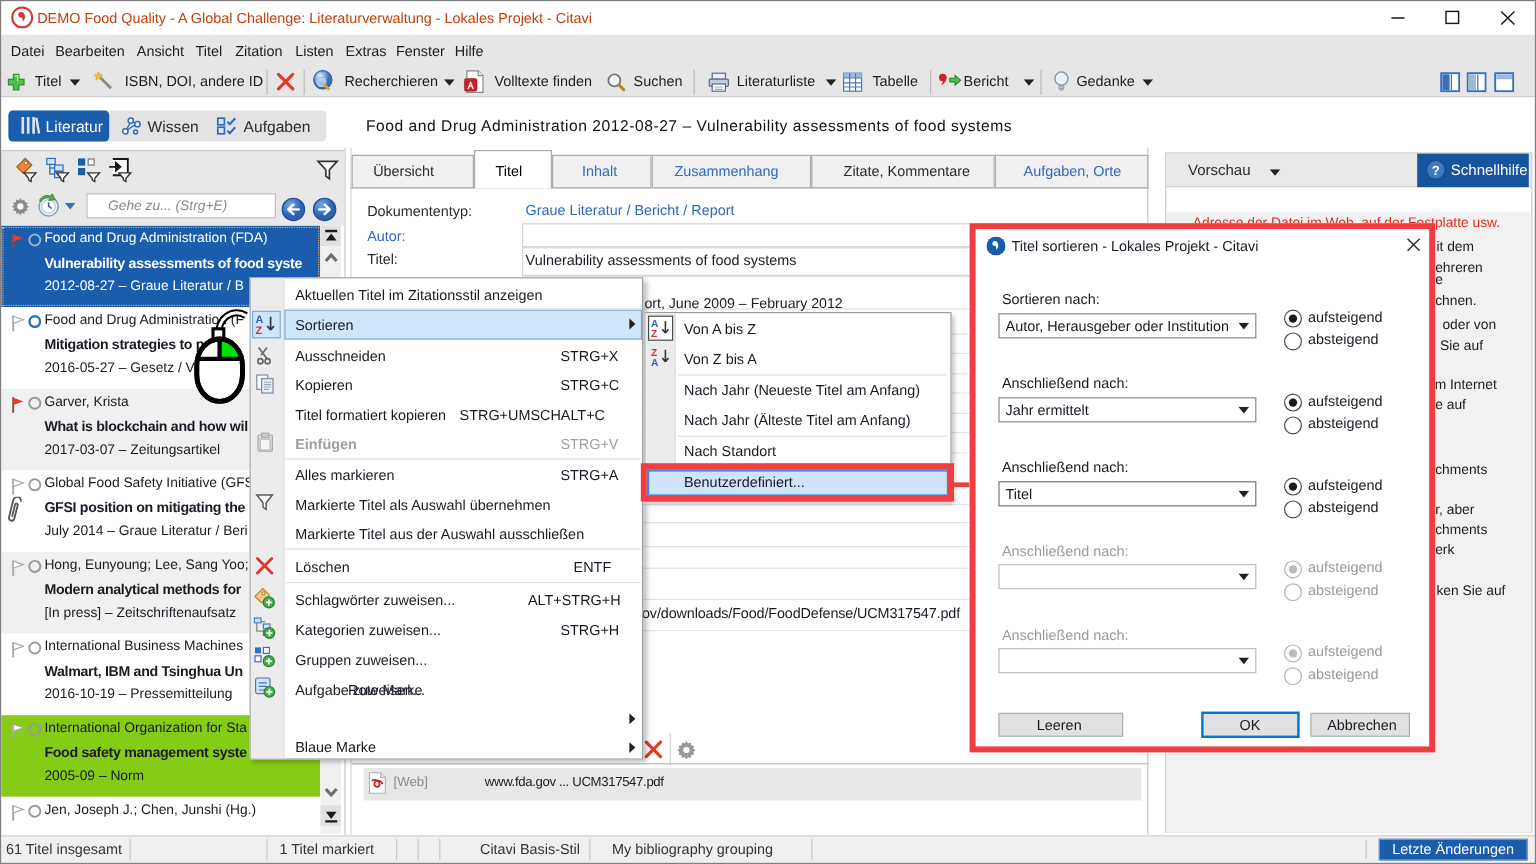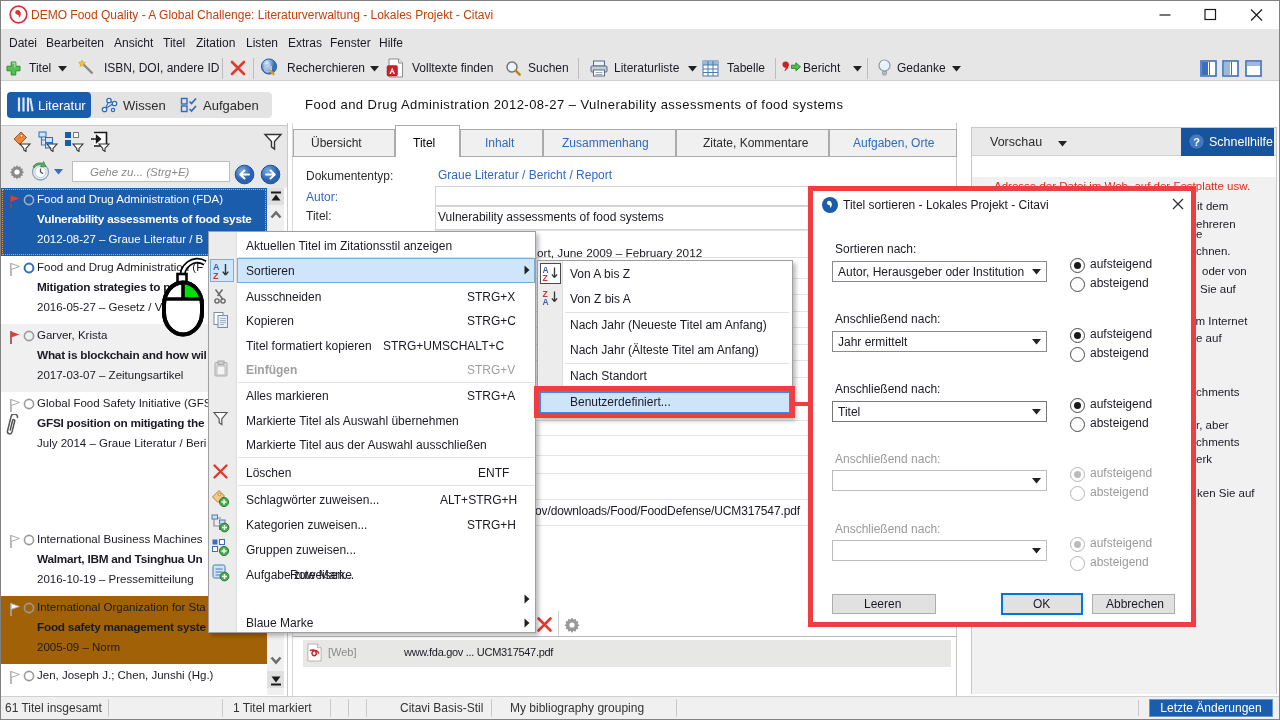--- a/index.html
+++ b/index.html
@@ -306,33 +306,45 @@
  <svg class="ci" width="12" height="12" viewBox="0 0 12 12">
         <circle cx="6" cy="6" r="4.6" fill="none" stroke="#9a9a9a" stroke-width="1.6"></circle>
       </svg>
  <svg style="position:absolute;left:3px;top:22px;" width="16" height="26" viewBox="0 0 16 26">
         <path d="M11 3 a3.2 3.2 0 0 0 -6.4 0 V18 a2.3 2.3 0 0 0 4.6 0 V6.5 a1.1 1.1 0 0 0 -2.2 0 V17" fill="none" stroke="#555" stroke-width="1.5" transform="rotate(14 8 13)"></path>
       </svg>
  <div class="l1">Global Food Safety Initiative (GFS</div>
  <div class="l2">GFSI position on mitigating the</div>
  <div class="l3">July 2014 – Graue Literatur / Beri</div>
 </div>
+<div class="it" style="top:272px;background:#f0f0f0;">
+ <svg class="fl" width="12" height="15" viewBox="0 0 12 15">
+        <path d="M2 1v13" stroke="#a8a8a8" stroke-width="1.6"></path>
+        <path d="M2 1.5 L10.5 4.5 L2 7.5z" fill="#fff" stroke="#a8a8a8"></path>
+      </svg>
+ <svg class="ci" width="12" height="12" viewBox="0 0 12 12">
+        <circle cx="6" cy="6" r="4.6" fill="none" stroke="#9a9a9a" stroke-width="1.6"></circle>
+      </svg>
+ <div class="l1">Hong, Eunyoung; Lee, Sang Yoo;</div>
+ <div class="l2">Modern analytical methods for</div>
+ <div class="l3">[In press] – Zeitschriftenaufsatz</div>
+</div>
 <div class="it" style="top:340px;background:#fff;">
  <svg class="fl" width="12" height="15" viewBox="0 0 12 15">
         <path d="M2 1v13" stroke="#a8a8a8" stroke-width="1.6"></path>
         <path d="M2 1.5 L10.5 4.5 L2 7.5z" fill="#fff" stroke="#a8a8a8"></path>
       </svg>
  <svg class="ci" width="12" height="12" viewBox="0 0 12 12">
         <circle cx="6" cy="6" r="4.6" fill="none" stroke="#9a9a9a" stroke-width="1.6"></circle>
       </svg>
  <div class="l1">International Business Machines</div>
  <div class="l2">Walmart, IBM and Tsinghua Un</div>
  <div class="l3">2016-10-19 – Pressemitteilung</div>
 </div>
-<div class="it" style="top:408px;background:#a16207;">
+<div class="it" style="top:408px;background:#84cc16;">
  <svg class="fl" width="12" height="15" viewBox="0 0 12 15">
         <path d="M2 1v13" stroke="#a8a8a8" stroke-width="1.6"></path>
         <path d="M2 1.5 L10.5 4.5 L2 7.5z" fill="#fff" stroke="#a8a8a8"></path>
       </svg>
  <svg class="ci" width="12" height="12" viewBox="0 0 12 12">
         <circle cx="6" cy="6" r="4.6" fill="none" stroke="#9a9a9a" stroke-width="1.6"></circle>
       </svg>
  <div class="l1">International Organization for Sta</div>
  <div class="l2">Food safety management syste</div>
  <div class="l3">2005-09 – Norm</div>

